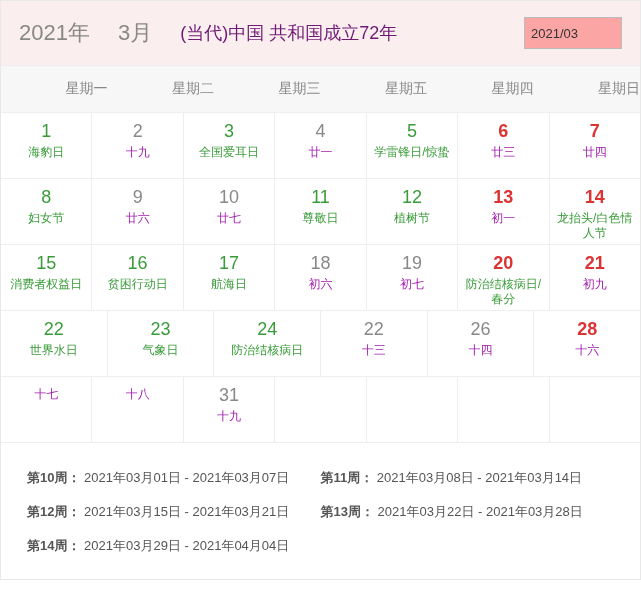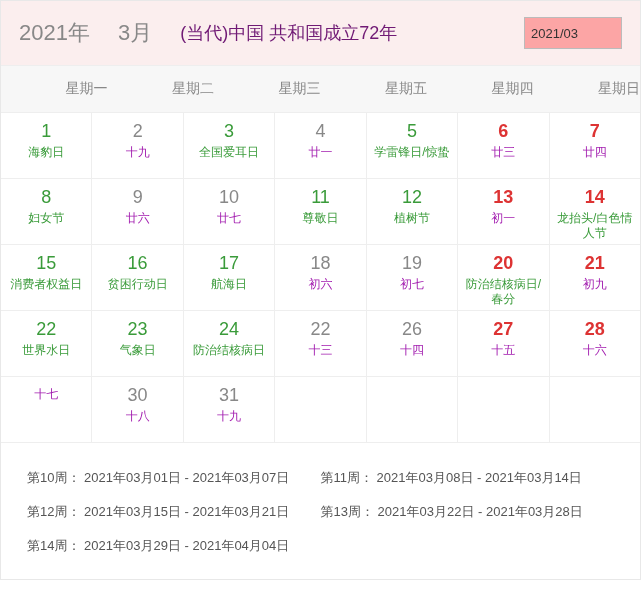--- a/index.html
+++ b/index.html
@@ -30,21 +30,21 @@
   }
   .row .cell:last-child { border-right: none; }
   .num { font-size: 18px; line-height: 1.2; color: #888; }
   .num.green { color: #3a9b3a; }
   .num.red { color: #d33; font-weight: 600; }
   .note { font-size: 12px; line-height: 1.25; margin-top: 2px; word-break: break-all; text-align: center; }
   .note.green { color: #3a9b3a; }
   .note.gray { color: #a21caf; }
   .weeks { padding: 18px 26px 16px; display: flex; flex-wrap: wrap; }
   .week-item { width: 50%; font-size: 13px; color: #555; padding: 8px 0; }
-  .wk-label { font-weight: 400; }
+  .wk-label { font-weight: 700; }
 </style>
 </head>
 <body>
 
 <div class="frame">
 
   <div class="header">
     <span class="year">2021年</span>
     <span class="month">3月</span>
     <span class="sub">(当代)中国 共和国成立72年</span>
@@ -166,34 +166,29 @@
         </div>
         <div class="cell">
           <div class="num ">22</div>
           <div class="note gray">十三</div>
         </div>
         <div class="cell">
           <div class="num ">26</div>
           <div class="note gray">十四</div>
         </div>
         <div class="cell">
-          <div class="num red">27</div>
-          <div class="note gray">十五</div>
-        </div>
-        <div class="cell">
           <div class="num red">28</div>
           <div class="note gray">十六</div>
         </div>
       </div>
       <div class="row">
         <div class="cell">
           <div class="note gray">十七</div>
         </div>
         <div class="cell">
-          <div class="num ">30</div>
           <div class="note gray">十八</div>
         </div>
         <div class="cell">
           <div class="num ">31</div>
           <div class="note gray">十九</div>
         </div>
         <div class="cell"></div>
         <div class="cell"></div>
         <div class="cell"></div>
         <div class="cell"></div>

